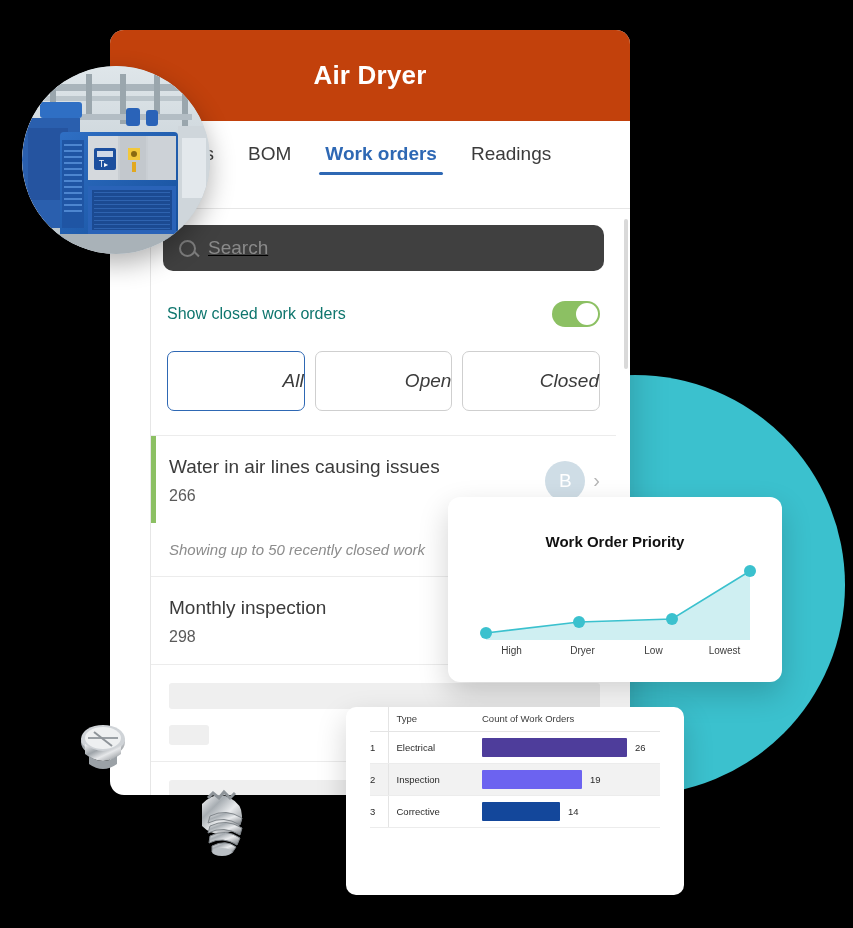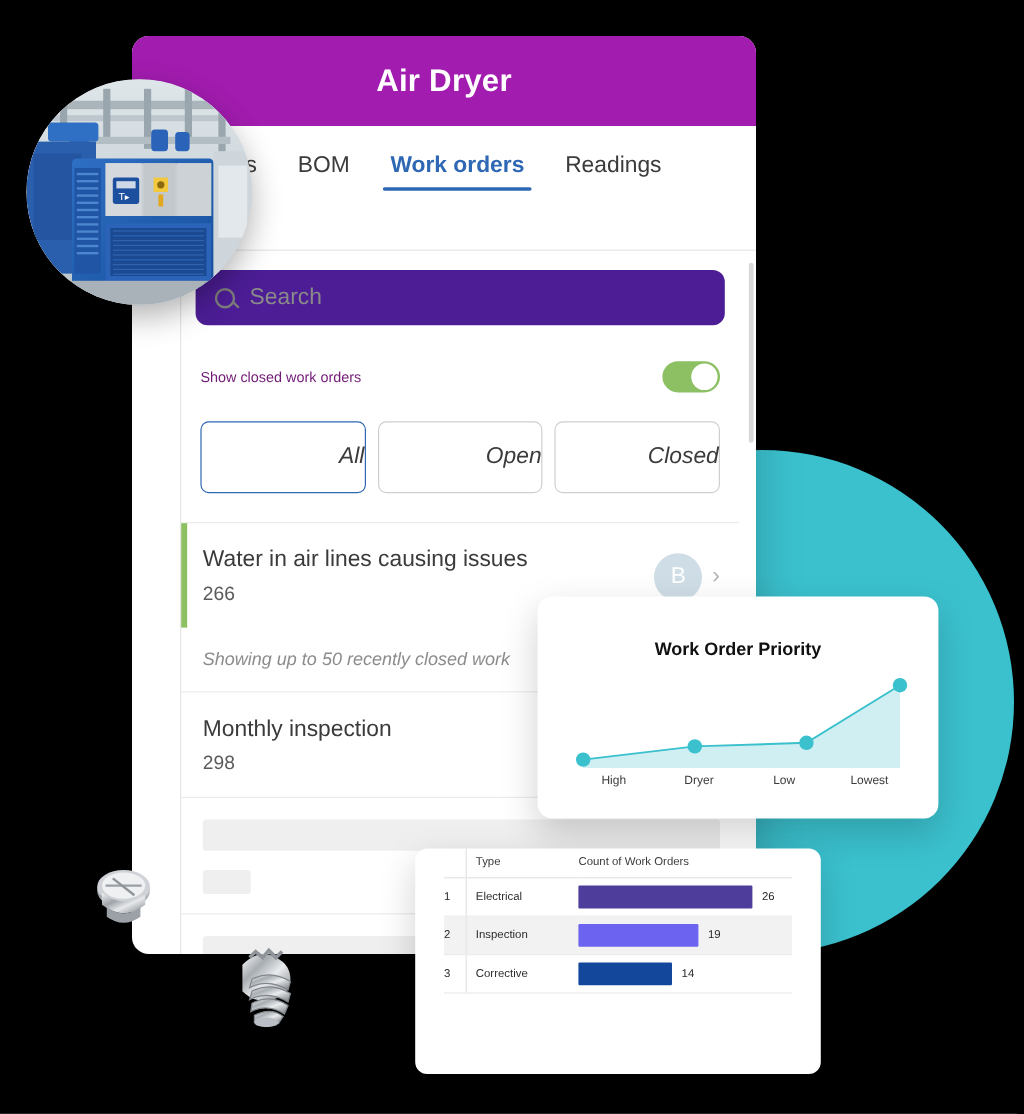--- a/index.html
+++ b/index.html
@@ -18,21 +18,21 @@
   }
 
   
   .app-card {
     position:absolute; left:110px; top:30px; width:520px; height:765px;
     background:#ffffff; border-radius:14px;
     box-shadow:0 14px 38px rgba(0,0,0,.22);
     overflow:hidden;
   }
   .app-header {
-    height:75px; background:#a21caf;
+    height:91px; background:#c2410c;
     display:flex; align-items:center; justify-content:center;
   }
   .app-header-title {
     color:#fff; font-size:26px; font-weight:bold; letter-spacing:.2px;
   }
   .tabbar {
     height:66px; display:flex; align-items:center; gap:34px;
     padding:0 46px; background:#fff;
   }
   .tab {
@@ -47,35 +47,36 @@
 
   
   .panel {
     position:absolute; left:40px; right:0; top:178px; bottom:0;
     background:#fff; border:1px solid #e6e6e6; border-right:none;
     border-bottom:none;
   }
   .panel-inner { position:absolute; inset:0 14px 0 0; }
 
   .searchbar {
-    margin:16px 12px 0 12px; height:46px; background:#4c1d95;
+    margin:16px 12px 0 12px; height:46px; background:#404040;
     border-radius:10px; display:flex; align-items:center; gap:12px;
     padding:12px 16px;
+    text-decoration:underline;
   }
   .search-ph { color:#8a8a8a; font-size:19px; }
   .mag { width:17px; height:17px; border:2px solid #7d7d7d; border-radius:50%;
          position:relative; flex:none; }
   .mag::after{ content:""; position:absolute; width:7px; height:2px;
     background:#7d7d7d; transform:rotate(45deg); right:-6px; bottom:0px; }
 
   .toggle-row {
     display:flex; align-items:center; justify-content:space-between;
     padding:30px 16px 0 16px;
   }
-  .toggle-label { font-size:12px; color:#701a75; }
+  .toggle-label { font-size:16px; color:#0f766e; }
   .switch { width:48px; height:26px; border-radius:14px; background:#8cc063;
             position:relative; flex:none; }
   .switch .knob { position:absolute; right:2px; top:2px; width:22px; height:22px;
             border-radius:50%; background:#fff; }
 
   .seg-row { display:flex; gap:10px; padding:24px 16px 0 16px; }
   .seg {
     flex:1; height:60px; border:1px solid #cfcfcf; border-radius:7px;
     display:flex; align-items:center; justify-content:flex-end;
     font-size:19px; color:#3b3b3b; background:#fff;font-style:italic;

